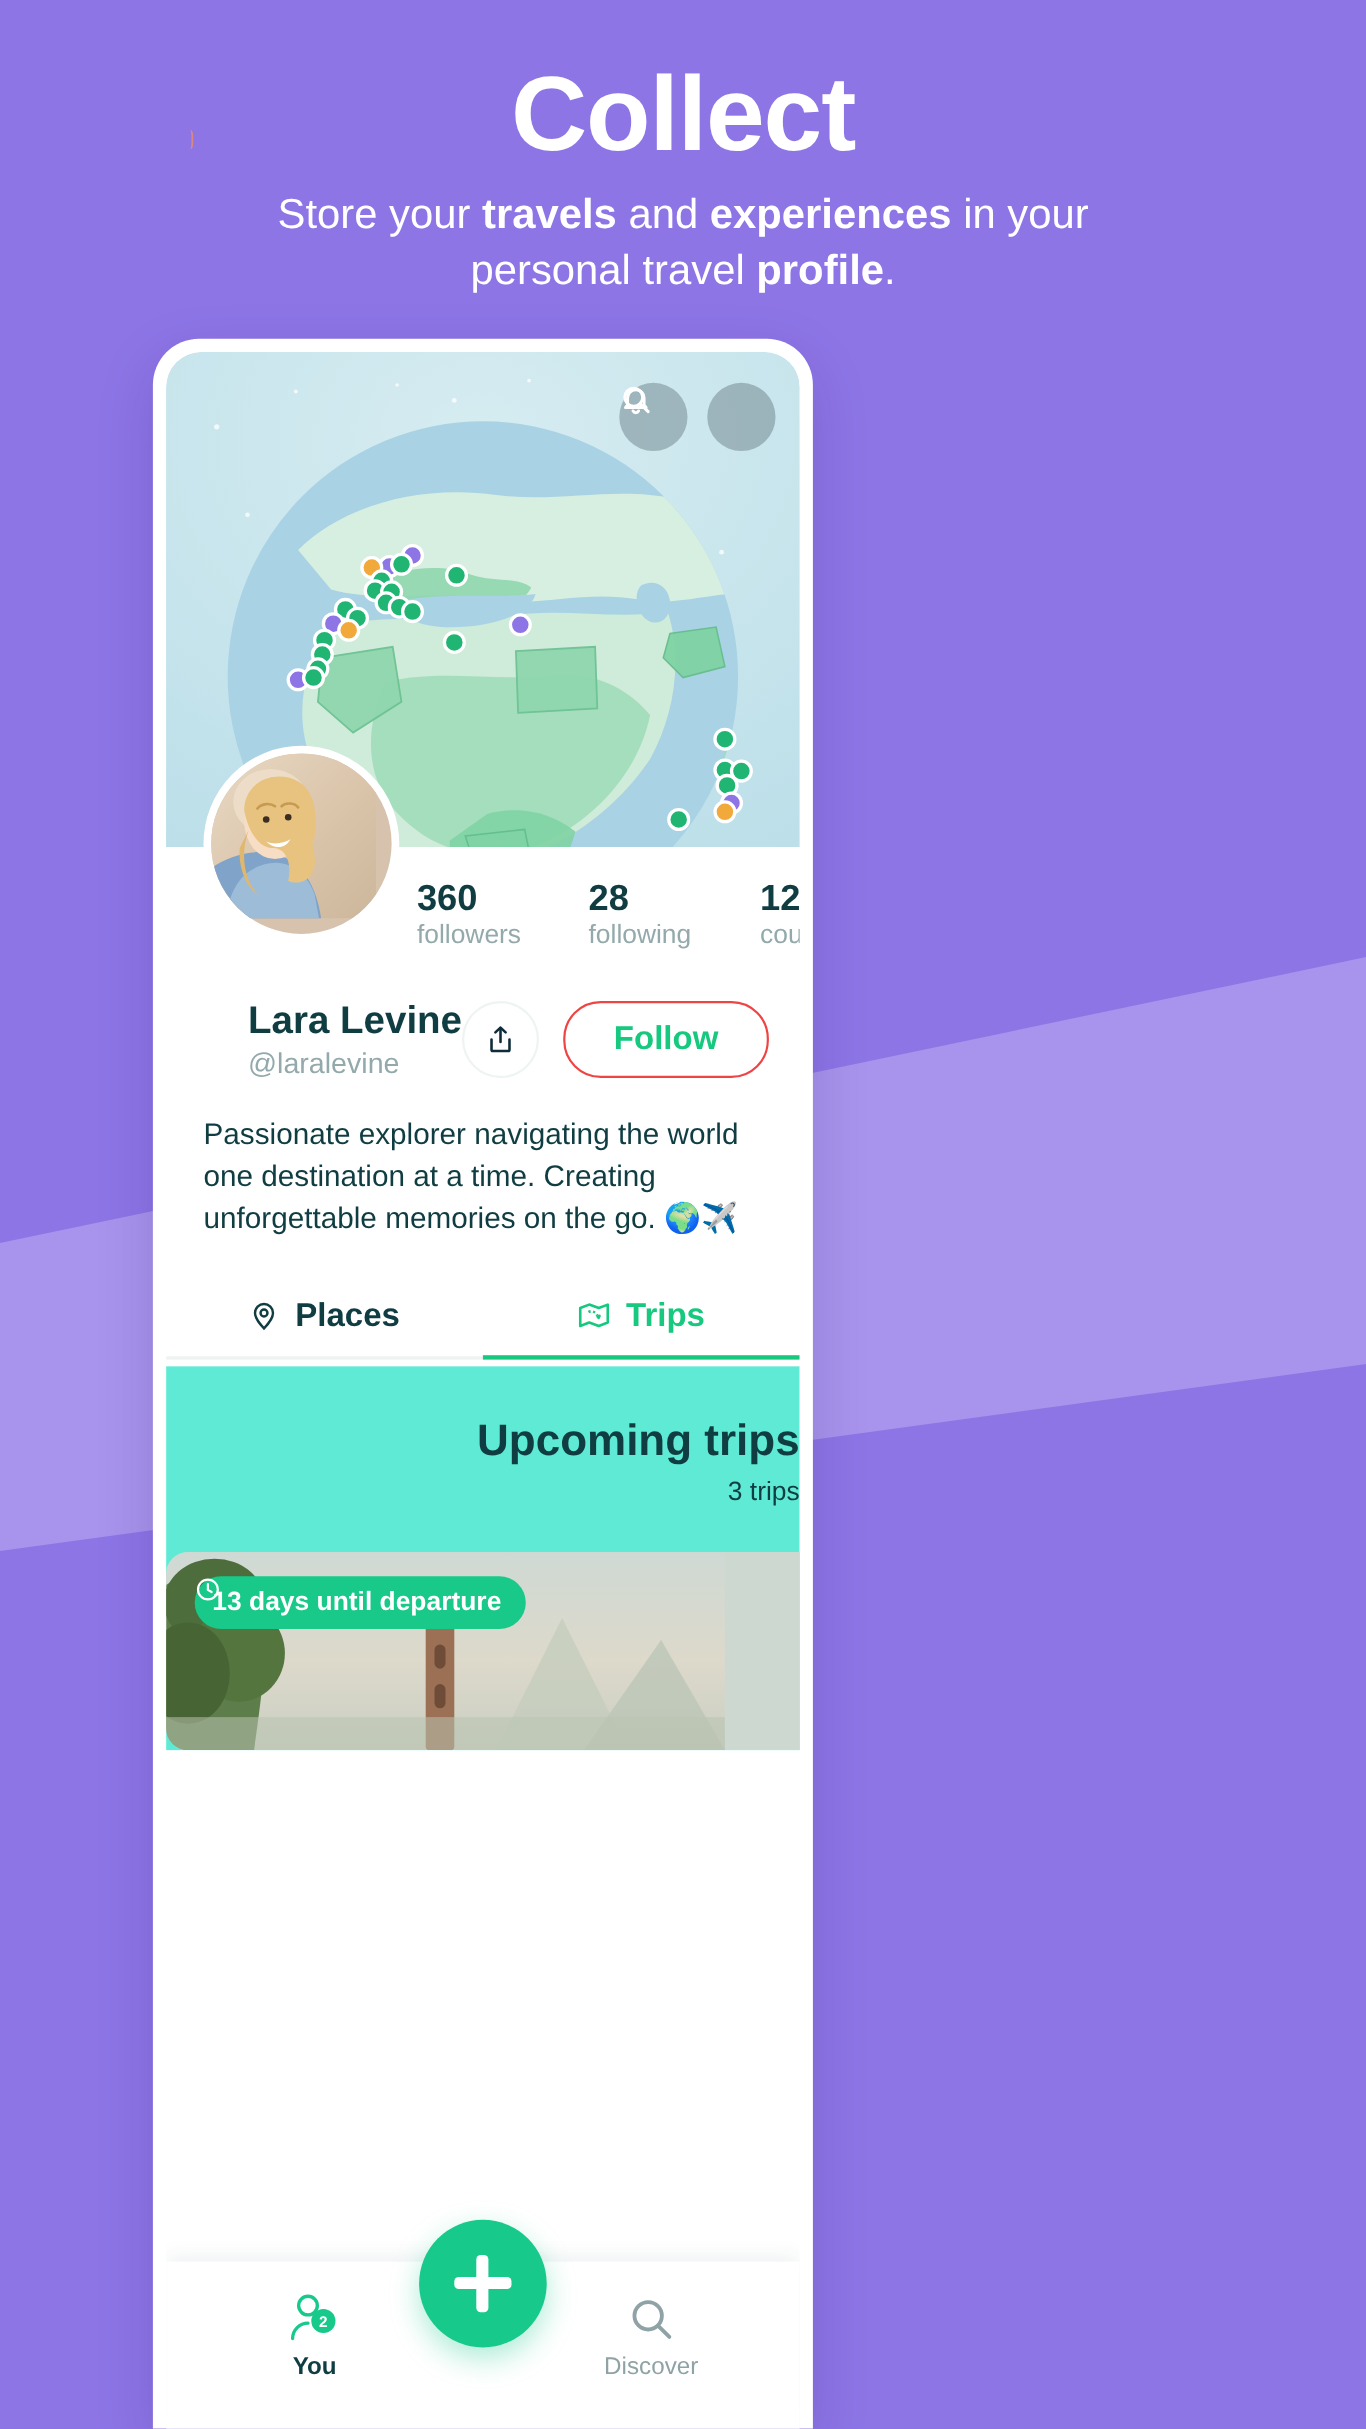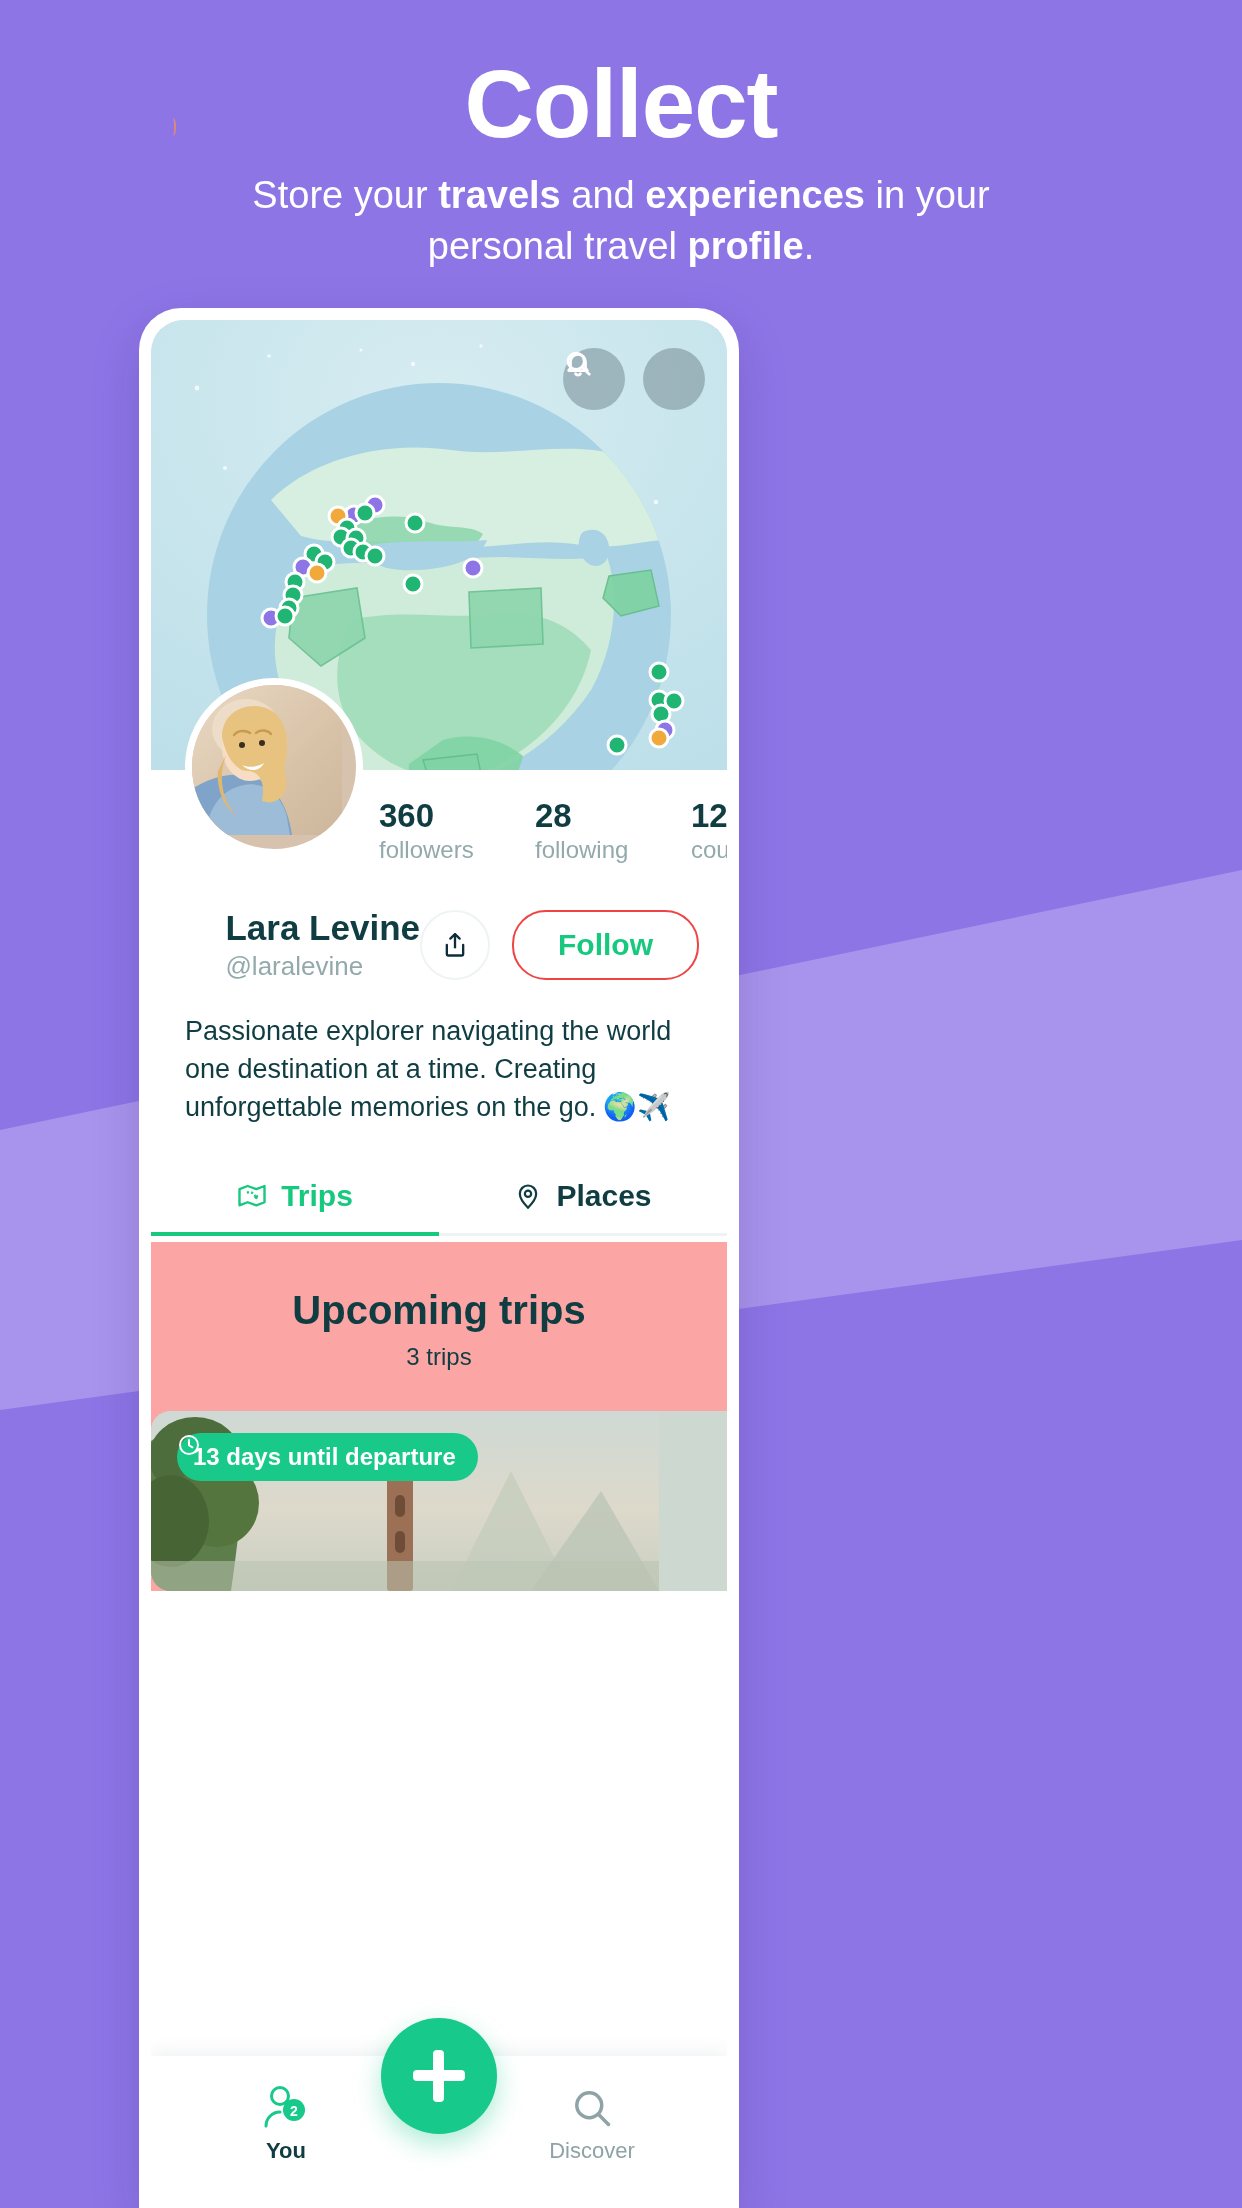--- a/index.html
+++ b/index.html
@@ -103,21 +103,21 @@
     flex:1;display:flex;align-items:center;justify-content:center;gap:14px;
     padding:18px 0 20px 0;font-size:30px;font-weight:700;color:#0f3d42;
     position:relative;
   }
   .tab.active{color:#17c97f;}
   .tab.active:after{
     content:"";position:absolute;left:0;right:0;bottom:-3px;height:4px;background:#17c97f;
   }
 
   
-  .upcoming{background:#fca5a5;padding:46px 0 0 0;text-align:center;}
+  .upcoming{background:#5eead4;padding:46px 0 0 0;text-align:right;}
   .up-title{font-size:40px;font-weight:800;color:#0f3d42;}
   .up-sub{font-size:24px;color:#0f3d42;margin-top:10px;}
 
   .trip-card{
     position:relative;margin:40px auto 0 auto;width:560px;height:180px;
     border-radius:20px;overflow:hidden;background:#cdd8d0;padding-left:36px;
   }
   .trip-card svg{position:absolute;left:0;top:0;}
   .badge{
     position:absolute;left:26px;top:22px;height:48px;padding:0 22px 0 16px;
@@ -333,34 +333,34 @@
             <path d="M5 12v8a1 1 0 0 0 1 1h12a1 1 0 0 0 1-1v-8"></path>
           </svg>
         </div>
         <div class="follow-btn">Follow</div>
       </div>
     </div>
 
     <div class="bio">Passionate explorer navigating the world one destination at a time. Creating unforgettable memories on the go. 🌍✈️</div>
 
     <div class="tabs">
+      <div class="tab">
+        <svg width="28" height="28" viewBox="0 0 24 24" fill="none" stroke="#0f3d42" stroke-width="1.9">
+          <path d="M12 22s7-7.1 7-12a7 7 0 1 0-14 0c0 4.9 7 12 7 12z"></path>
+              <circle cx="12" cy="10" r="2.7"></circle>
+        </svg>
+        <span>Places</span>
+      </div>
       <div class="tab active">
         <svg width="30" height="30" viewBox="0 0 24 24" fill="none" stroke="#17c97f" stroke-width="1.9" stroke-linejoin="round">
           <path d="M2 6.5l6.5-2.5 7 2.5 6.5-2.5v13l-6.5 2.5-7-2.5L2 19.5z"></path>
           <path d="M8 9.5c2.5-1.5 5 0 6.5 2.5" stroke-dasharray="1.6 1.8"></path>
           <path d="M14.6 12.8l1.4-.6-.6 1.4z" fill="#17c97f"></path>
         </svg>
         <span>Trips</span>
-      </div>
-      <div class="tab">
-        <svg width="28" height="28" viewBox="0 0 24 24" fill="none" stroke="#0f3d42" stroke-width="1.9">
-          <path d="M12 22s7-7.1 7-12a7 7 0 1 0-14 0c0 4.9 7 12 7 12z"></path>
-              <circle cx="12" cy="10" r="2.7"></circle>
-        </svg>
-        <span>Places</span>
       </div>
     </div>
   </div>
 
   <div class="upcoming">
     <div class="up-title">Upcoming trips</div>
     <div class="up-sub">3 trips</div>
 
     <div class="trip-card">
       <svg width="508" height="180" viewBox="0 0 508 180" xmlns="http://www.w3.org/2000/svg">

